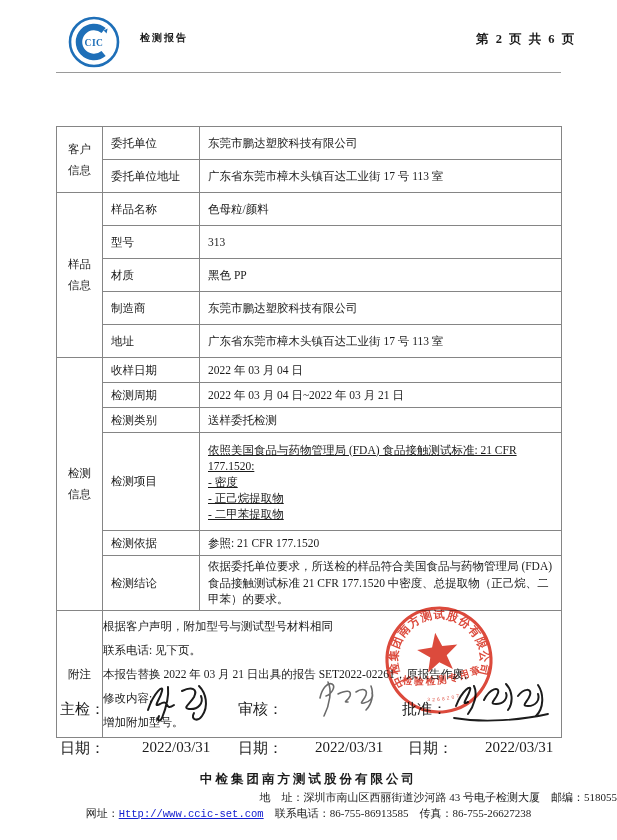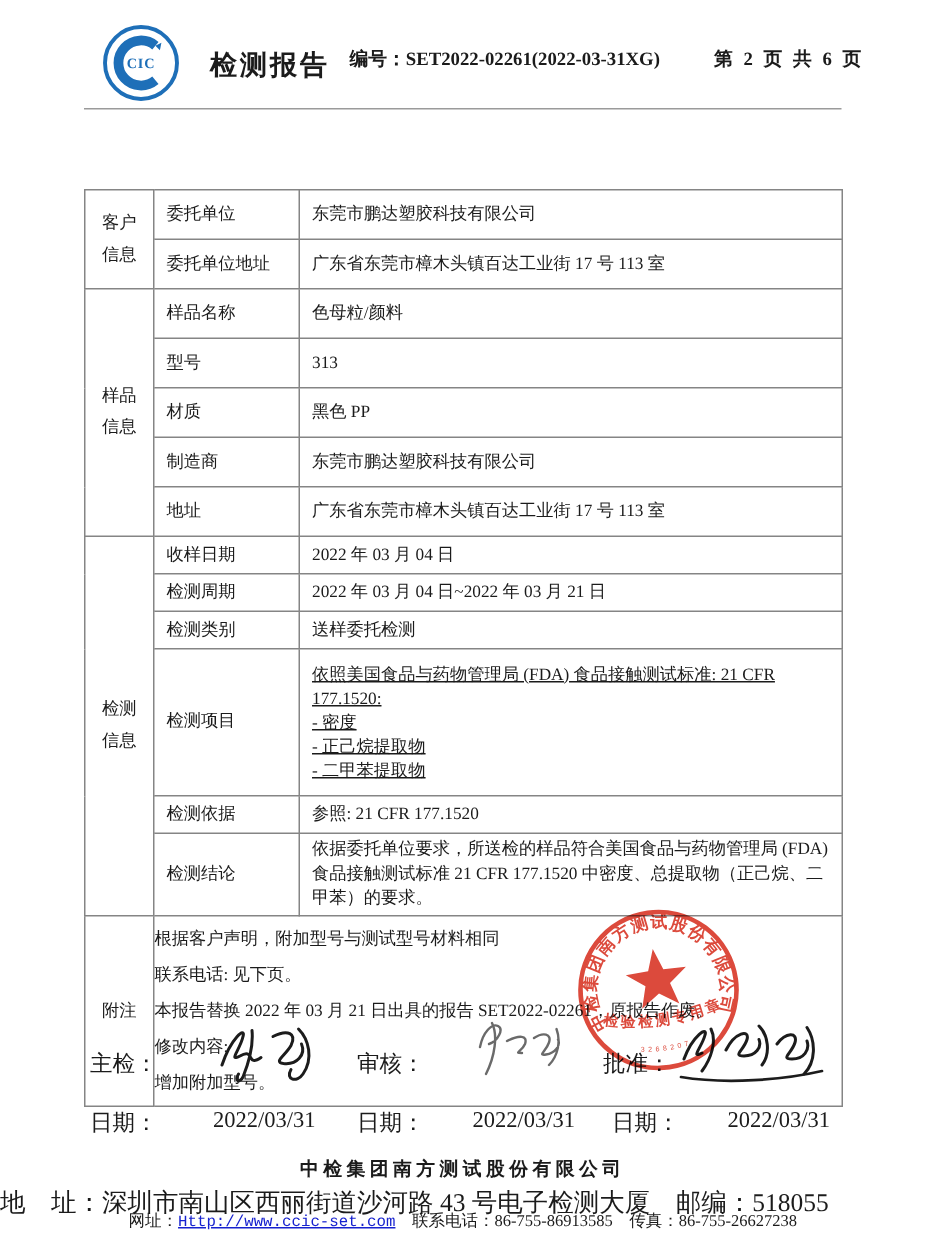--- a/index.html
+++ b/index.html
@@ -12,21 +12,21 @@
     background: #ffffff;
     font-family: "Liberation Serif", "DejaVu Serif", serif;
     color: #1b1b1b;
     overflow: hidden;
   }
 
   
   .logo { position: absolute; left: 62px; top: 14px; }
   .hdr-title {
     position: absolute; left: 140px; top: 31px;
-    font-size: 18px; font-weight: bold; letter-spacing: 2px;
+    font-size: 10px; font-weight: bold; letter-spacing: 2px;
   }
   .hdr-no {
     position: absolute; left: 233px; top: 31px;
     font-size: 12.5px; font-weight: bold;
   }
   .hdr-page {
     position: absolute; left: 476px; top: 31px;
     font-size: 12.5px; font-weight: bold; letter-spacing: 2px;
   }
   .hdr-rule {
@@ -75,21 +75,21 @@
     pointer-events: none;
   }
 
   
   .ft-company {
     position: absolute; left: 0; top: 771px; width: 100%;
     text-align: center; font-size: 12.5px; font-weight: bold; letter-spacing: 3px;
   }
   .ft-line2 {
     position: absolute; left: 0; top: 790px; width: 100%;
-    text-align: left; font-size: 17px;
+    text-align: right; font-size: 11px;
   }
   .ft-line3 {
     position: absolute; left: 0; top: 806px; width: 100%;
     text-align: center; font-size: 11px;
   }
   .ft-link {
     color: #1621cf; text-decoration: underline;
     font-family: "Liberation Mono", "DejaVu Sans Mono", monospace;
     font-size: 10.5px;
     margin-top: 36px;
@@ -101,21 +101,20 @@
 <div class="page">
 
   <svg class="logo" width="64" height="56" viewBox="0 0 64 56">
     <circle cx="32" cy="28" r="24" fill="none" stroke="#1e6fb8" stroke-width="2.6"></circle>
     <path d="M 41.6,16.5 A 15,15 0 1 0 41.6,39.5" fill="none" stroke="#1e6fb8" stroke-width="6.5"></path>
     <path d="M 41.6,16.5 l 4,-2 l -1,5 z" fill="#1e6fb8"></path>
     <text x="32" y="31.5" text-anchor="middle" font-size="9.5" font-weight="bold" font-family="Liberation Serif, DejaVu Serif, serif" fill="#1e6fb8" letter-spacing="0.5">CIC</text>
   </svg>
 
   <div class="hdr-title">检测报告</div>
-  <div class="hdr-no"><span>编号：</span><span>SET2022-02261(2022-03-31XG)</span></div>
   <div class="hdr-page">第 2 页 共 6 页</div>
   <div class="hdr-rule"></div>
 
   <table class="report">
     <colgroup>
         <col style="width:46px">
         <col style="width:97px">
         <col style="width:362px">
       </colgroup>
     <tbody>

